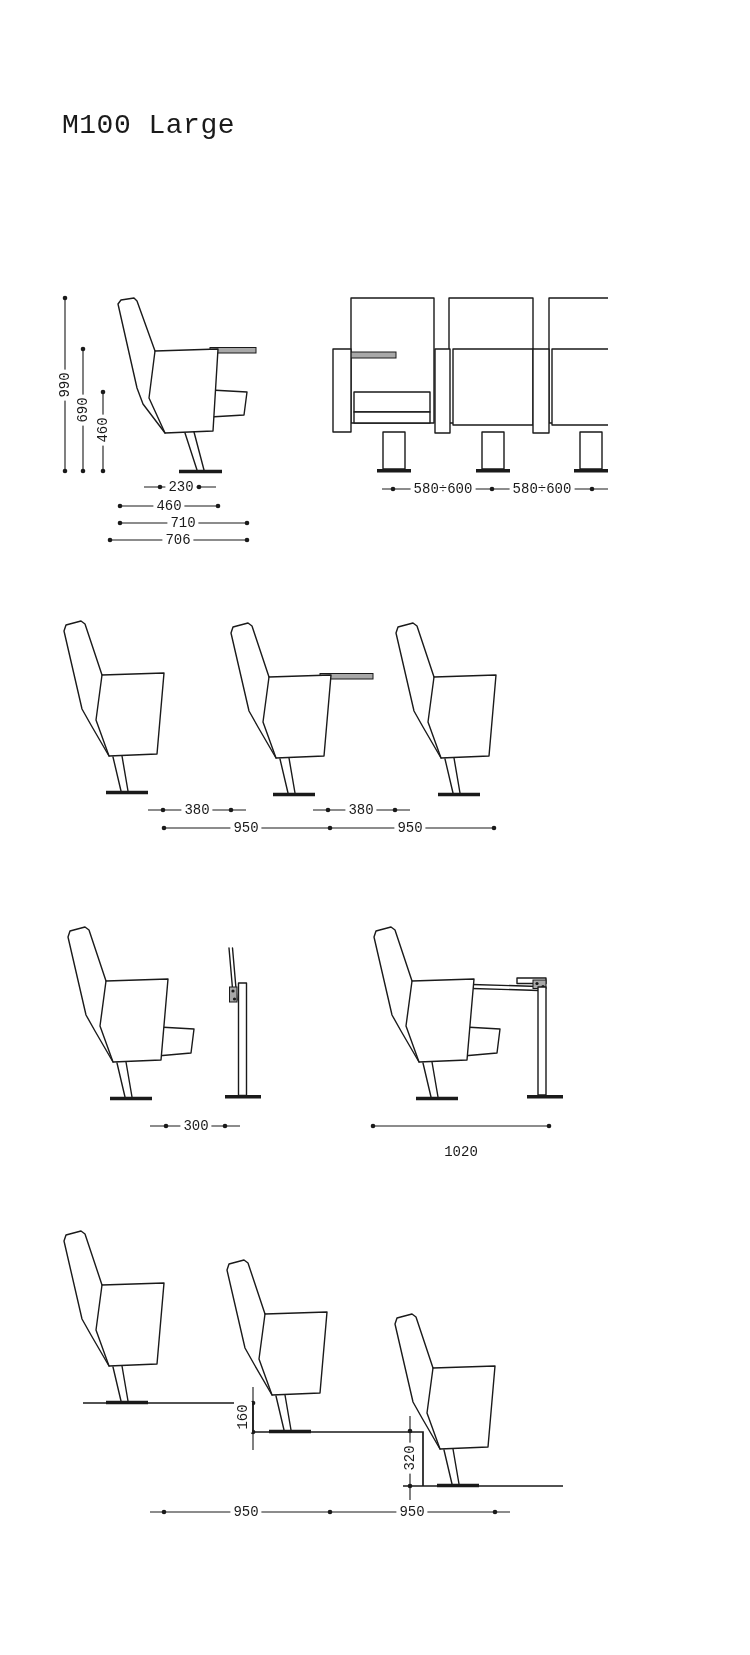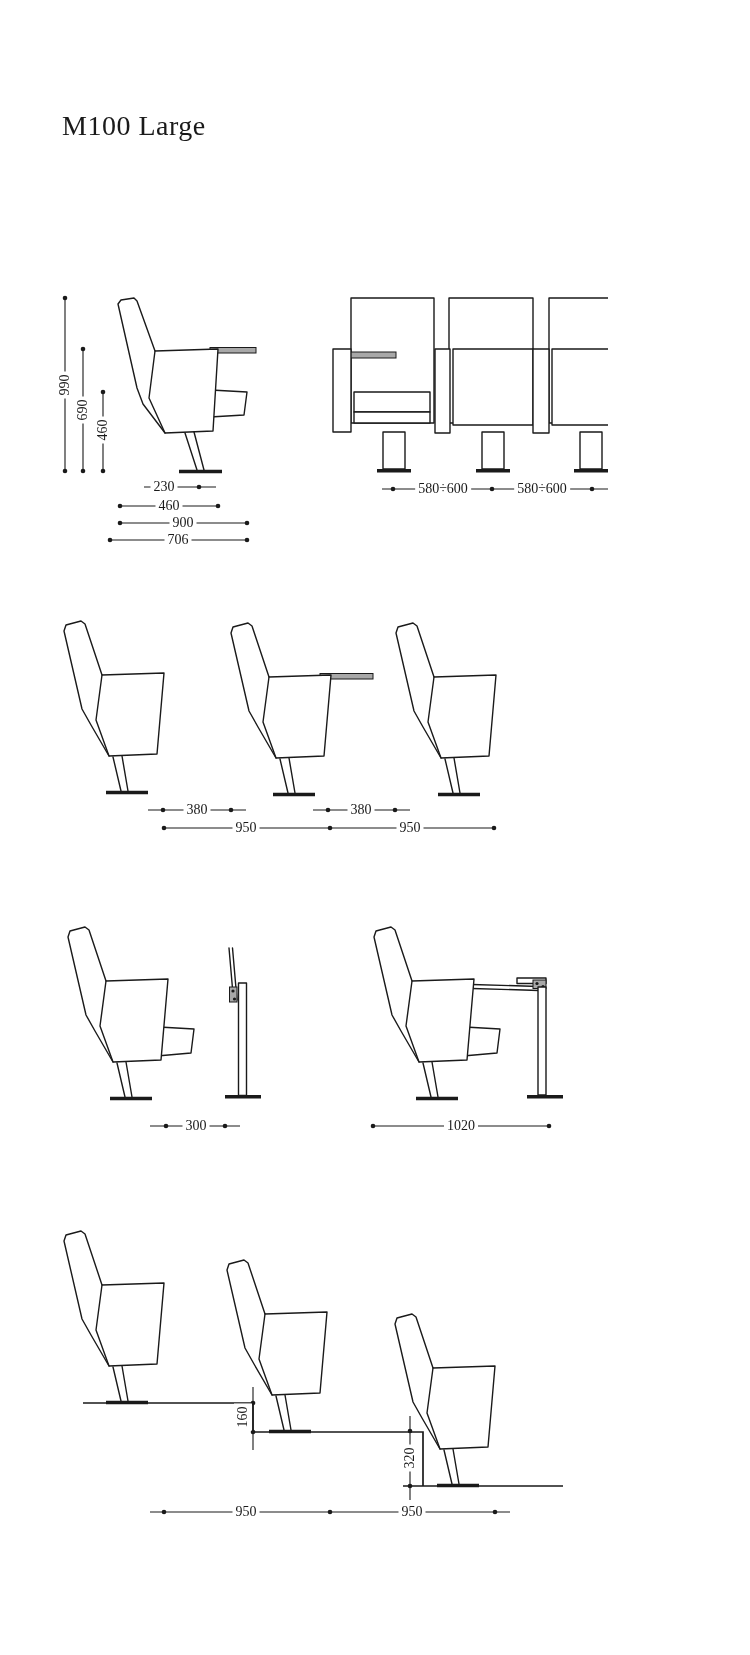--- a/index.html
+++ b/index.html
@@ -1,17 +1,17 @@
 <!DOCTYPE html>
 <html><head>
 <meta charset="utf-8">
 <style>
   html,body{margin:0;padding:0;background:#fff;}
   .page{position:relative;width:608px;height:1655px;background:#fff;overflow:hidden;
-        font-family:Liberation Serif, serif;}
+        font-family:Liberation Mono, monospace;}
   .title{position:absolute;left:62px;top:110px;font-size:28px;font-weight:400;
          letter-spacing:.5px;color:#1a1a1a;}
   svg{position:absolute;left:0;top:0;}
   .ln{stroke:#1a1a1a;stroke-width:1.4;fill:none;stroke-linejoin:round;stroke-linecap:round;}
   .lnf{stroke:#1a1a1a;stroke-width:1.4;fill:#fff;stroke-linejoin:round;}
   .base{stroke:#1a1a1a;stroke-width:3.6;fill:none;}
   .floor{stroke:#1a1a1a;stroke-width:1.7;fill:none;stroke-linejoin:miter;}
   .dimline{stroke:#1a1a1a;stroke-width:1.1;fill:none;}
   .dot{fill:#1a1a1a;}
   .gray{fill:#a8a8a8;stroke:#1a1a1a;stroke-width:1;}
@@ -148,35 +148,35 @@
       <path class="dimline" d="M150,1512 H510"></path>
       <circle class="dot" cx="164" cy="1512" r="2.3"></circle>
         <circle class="dot" cx="330" cy="1512" r="2.3"></circle>
       <circle class="dot" cx="495" cy="1512" r="2.3"></circle>
     </g>
   </svg>
 
   <div class="dim rot" style="left:65px;top:385px">990</div>
   <div class="dim rot" style="left:83px;top:410px">690</div>
   <div class="dim rot" style="left:103px;top:430px">460</div>
-  <div class="dim" style="left:164px;top:487px">230</div>
+  <div class="dim" style="left:181px;top:487px">230</div>
   <div class="dim" style="left:169px;top:506px">460</div>
-  <div class="dim" style="left:183px;top:523px">900</div>
+  <div class="dim" style="left:183px;top:523px">710</div>
   <div class="dim" style="left:178px;top:540px">706</div>
 
   <div class="dim" style="left:443px;top:489px">580÷600</div>
   <div class="dim" style="left:542px;top:489px">580÷600</div>
   <div class="dim" style="left:641px;top:500px">80</div>
 
   <div class="dim" style="left:197px;top:810px">380</div>
   <div class="dim" style="left:361px;top:810px">380</div>
   <div class="dim" style="left:246px;top:828px">950</div>
   <div class="dim" style="left:410px;top:828px">950</div>
 
   <div class="dim" style="left:196px;top:1126px">300</div>
-  <div class="dim" style="left:461px;top:1126px">1020</div>
+  <div class="dim" style="left:461px;top:1152px">1020</div>
 
   <div class="dim rot" style="left:243px;top:1417px">160</div>
   <div class="dim rot" style="left:410px;top:1458px">320</div>
   <div class="dim" style="left:246px;top:1512px">950</div>
   <div class="dim" style="left:412px;top:1512px">950</div>
 
 </div>
 
 </body></html>

